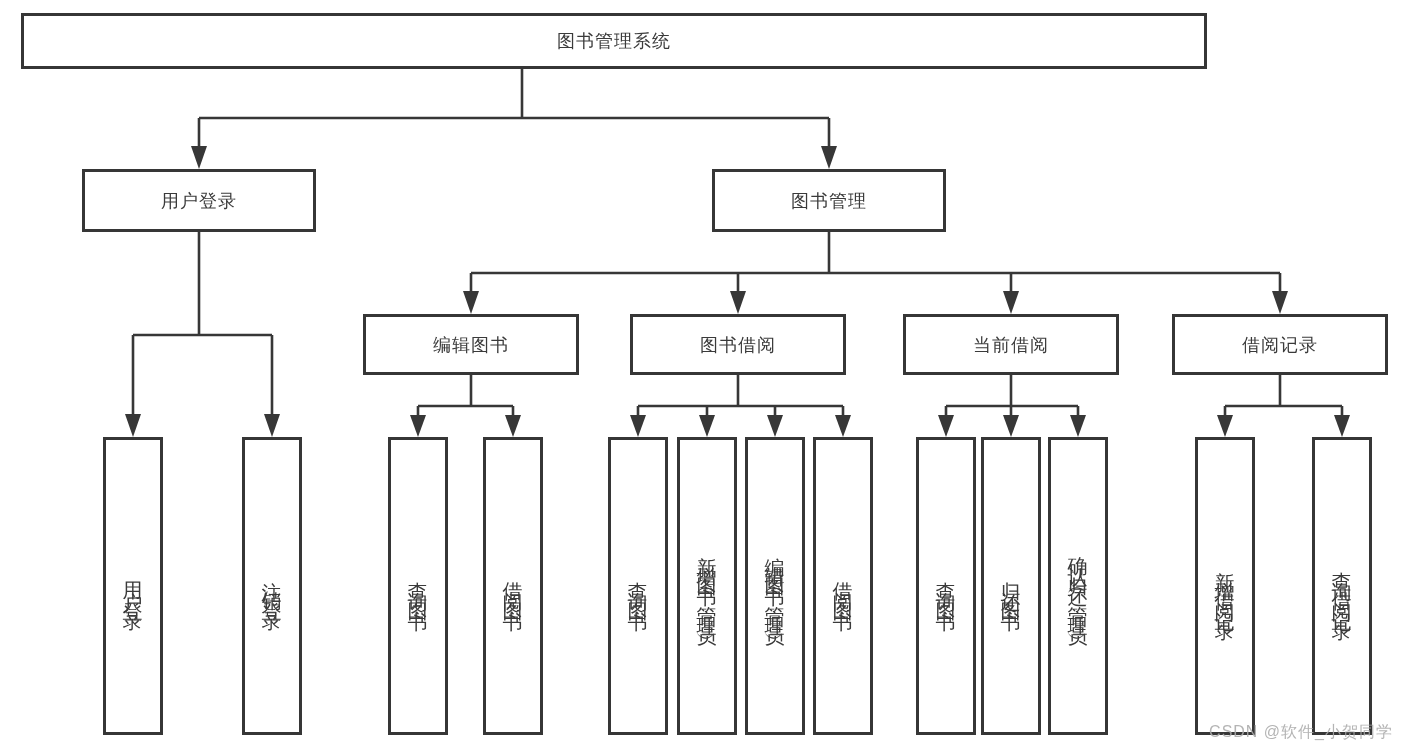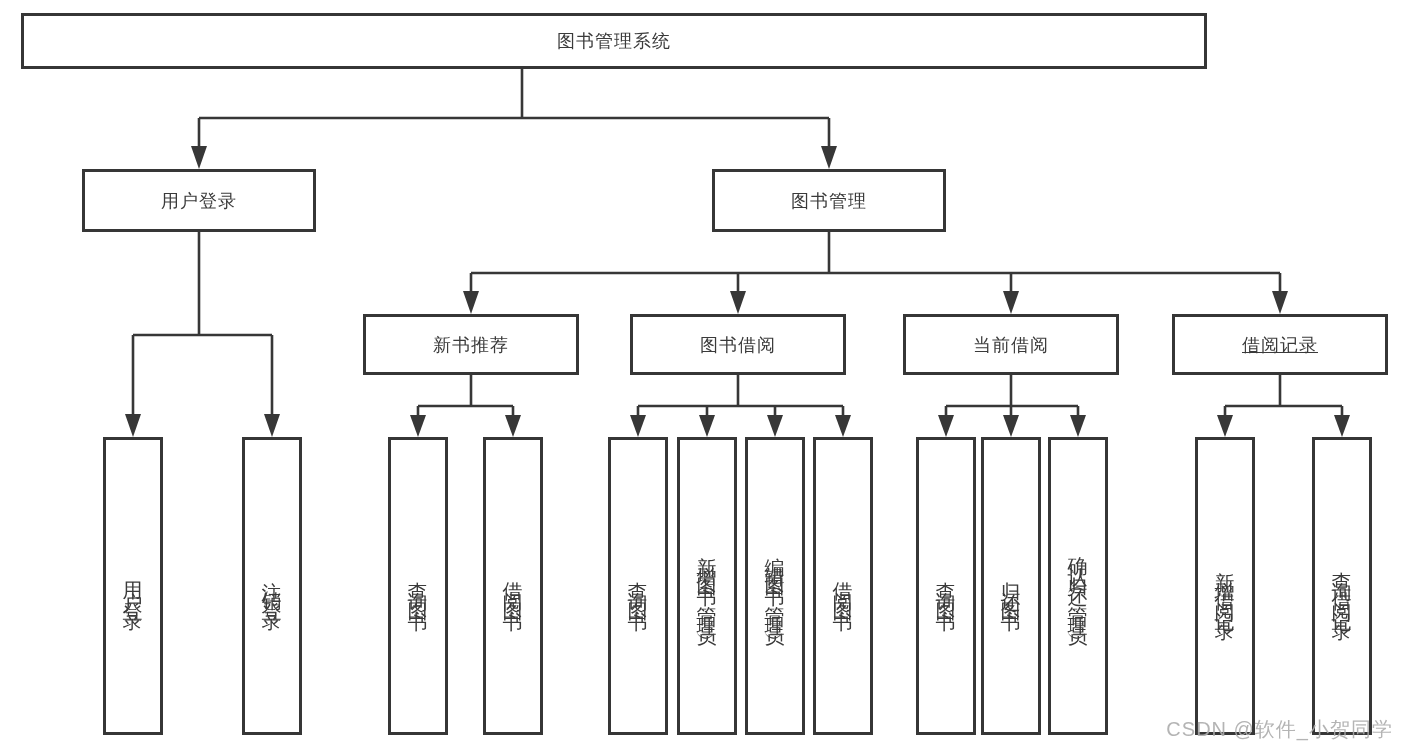--- a/index.html
+++ b/index.html
@@ -63,21 +63,21 @@
     font-size: 20px;
     letter-spacing: 10px;
     line-height: 1;
     white-space: nowrap;
   }
   #watermark {
     position: absolute;
     right: 12px;
     bottom: 4px;
     z-index: 5;
-    font-size: 20px;
+    font-size: 16px;
     color: rgba(172, 172, 172, 0.9);
     letter-spacing: 1px;
     white-space: nowrap;
     text-align: right;
   }
 </style>
 </head>
 <body>
 
 <div id="stage">
@@ -149,29 +149,29 @@
   </div>
 
   <div class="hbox" style="left:82px; top:169px; width:234px; height:63px;">
     <span>用户登录</span>
   </div>
   <div class="hbox" style="left:712px; top:169px; width:234px; height:63px;font-family:Liberation Mono, monospace;">
     <span>图书管理</span>
   </div>
 
   <div class="hbox" style="left:363px; top:314px; width:216px; height:61px;">
-    <span>新书推荐</span>
+    <span>编辑图书</span>
   </div>
   <div class="hbox" style="left:630px; top:314px; width:216px; height:61px;">
     <span>图书借阅</span>
   </div>
   <div class="hbox" style="left:903px; top:314px; width:216px; height:61px;">
     <span>当前借阅</span>
   </div>
-  <div class="hbox" style="left:1172px; top:314px; width:216px; height:61px;text-decoration:underline;">
+  <div class="hbox" style="left:1172px; top:314px; width:216px; height:61px;">
     <span>借阅记录</span>
   </div>
 
   <div class="vbox" style="left:103px;">
     <span class="vtext">用户登录</span>
   </div>
   <div class="vbox" style="left:242px;">
     <span class="vtext">注销登录</span>
   </div>
 

